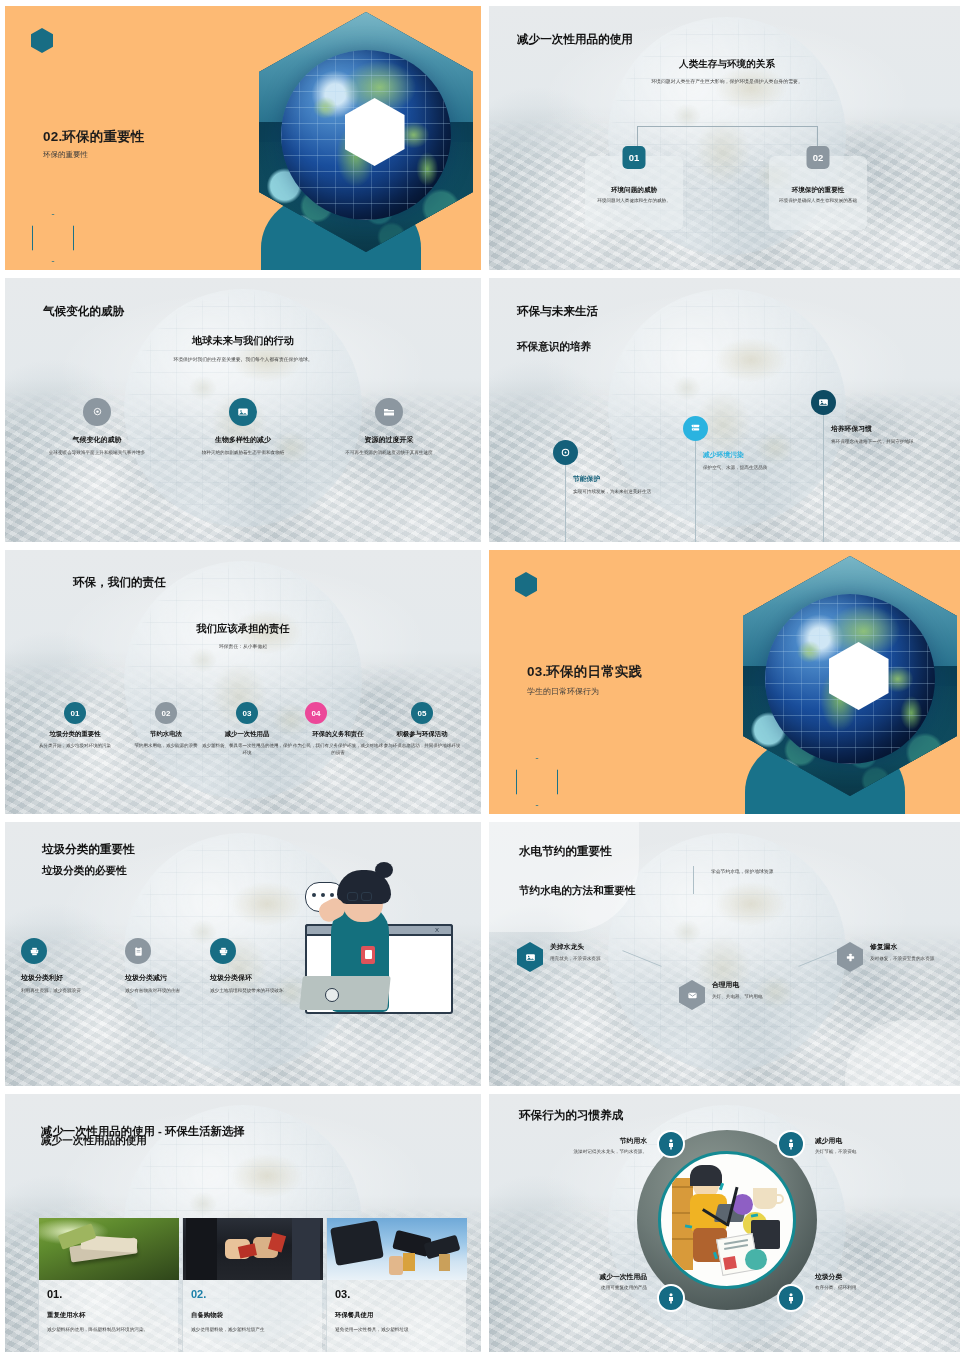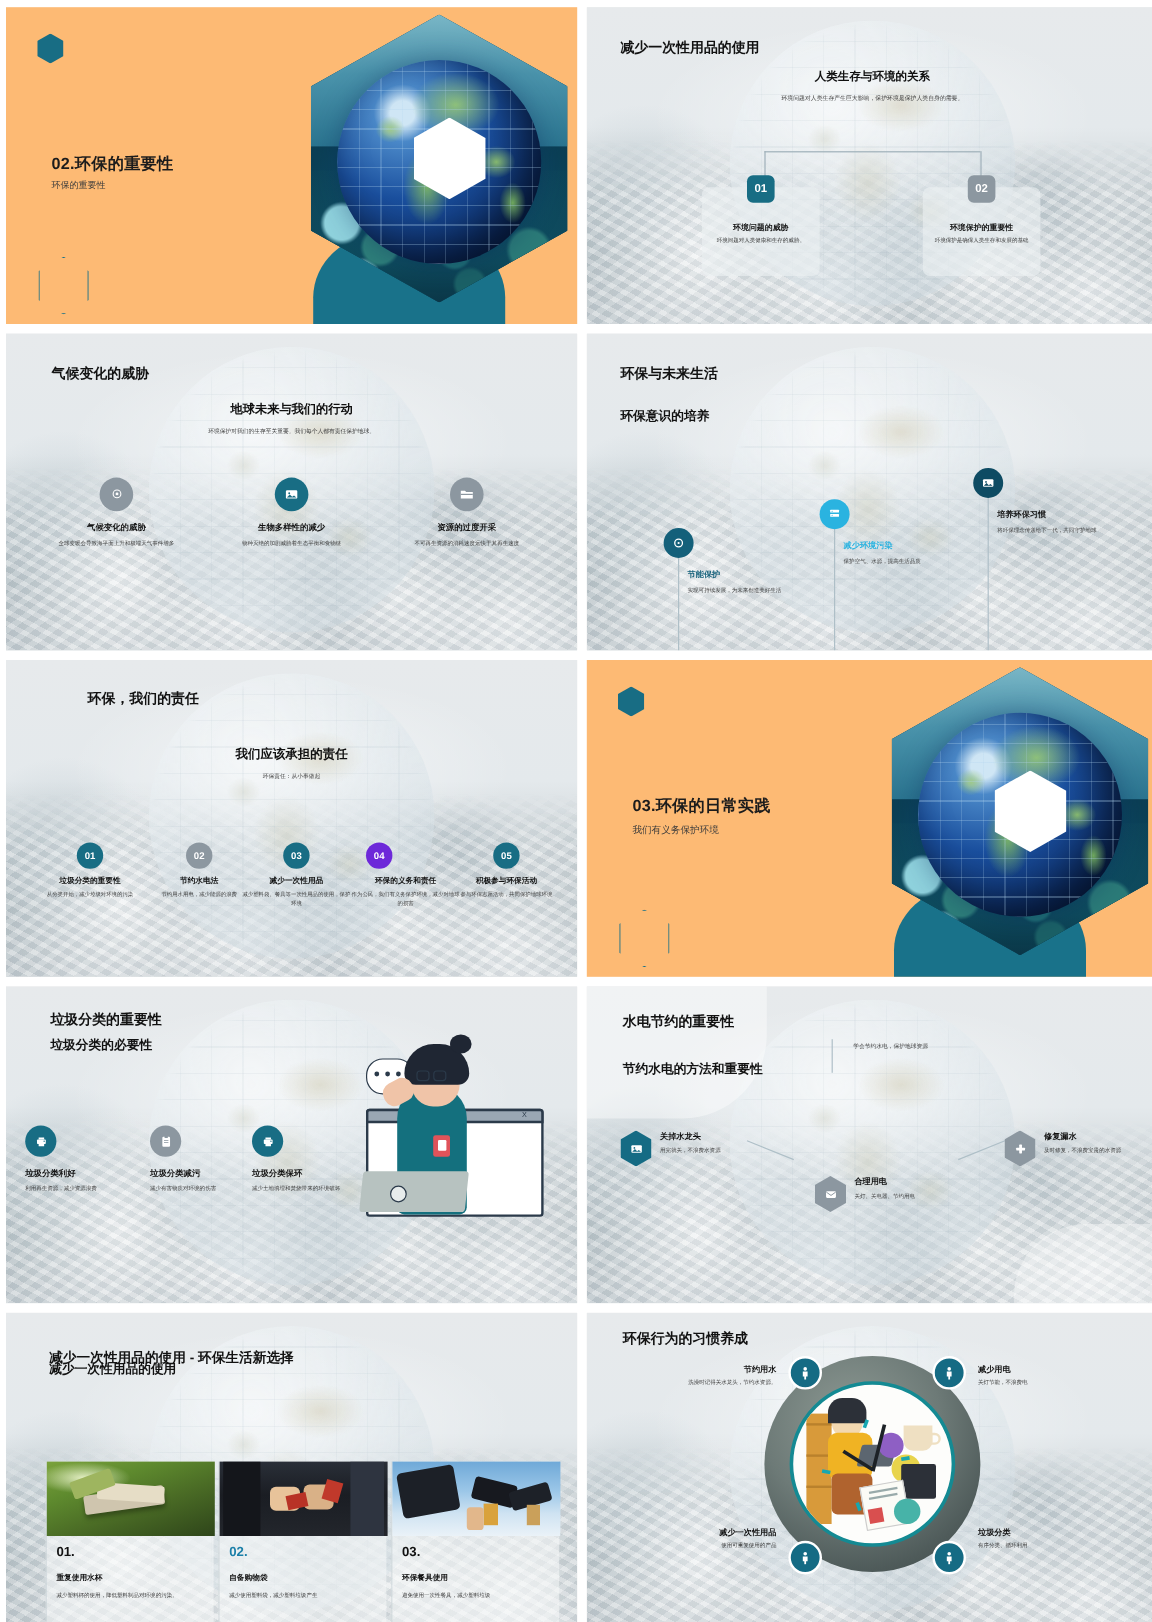--- a/index.html
+++ b/index.html
@@ -378,21 +378,21 @@
       <div class="nb" style="background:#8c97a0;">02</div>
       <div class="nt">节约水电法</div>
       <div class="nd">节约用水用电，减少能源的浪费</div>
     </div>
     <div class="num5" style="left:197px;top:152px;">
       <div class="nb" style="background:#186d84;">03</div>
       <div class="nt">减少一次性用品</div>
       <div class="nd">减少塑料袋、餐具等一次性用品的使用，保护环境</div>
     </div>
     <div class="num5" style="left:288px;top:152px;">
-      <div class="nb" style="background:#6d28d9;margin-left:12px;">04</div>
+      <div class="nb" style="background:#ec4899;margin-left:12px;">04</div>
       <div class="nt">环保的义务和责任</div>
       <div class="nd">作为公民，我们有义务保护环境，减少对地球的损害</div>
     </div>
     <div class="num5" style="left:372px;top:152px;">
       <div class="nb" style="background:#186d84;">05</div>
       <div class="nt">积极参与环保活动</div>
       <div class="nd">参与环保志愿活动，共同保护地球环境</div>
     </div>
   </div>
 
@@ -400,21 +400,21 @@
     <div class="hexfill"></div>
     <div class="hexline"></div>
     <div class="blob"></div>
     <div class="globe-hex">
       <div class="gh-sky"></div>
       <div class="gh-crystals"></div>
       <div class="gh-globe"></div>
       <div class="gh-cut"></div>
     </div>
     <div class="sec-title" style="top:113px;">03.环保的日常实践</div>
-    <div class="sec-sub" style="top:136px;font-size:8px;">我们有义务保护环境</div>
+    <div class="sec-sub" style="top:136px;font-size:8px;">学生的日常环保行为</div>
   </div>
 
   <div class="slide">
     <div class="photo-bg"></div>
     <div class="globe-wm"></div>
     <div class="ttl h1" style="left:37px;top:20px;">垃圾分类的重要性</div>
     <div class="ttl h2" style="left:37px;top:42px;">垃圾分类的必要性</div>
 
     <div style="position:absolute;right:12px;top:84px;width:172px;height:128px;">
       <div style="position:absolute;left:8px;top:-24px;width:40px;height:30px;background:#fff;border:1.6px solid #2b3a4a;border-radius:14px;"></div>

